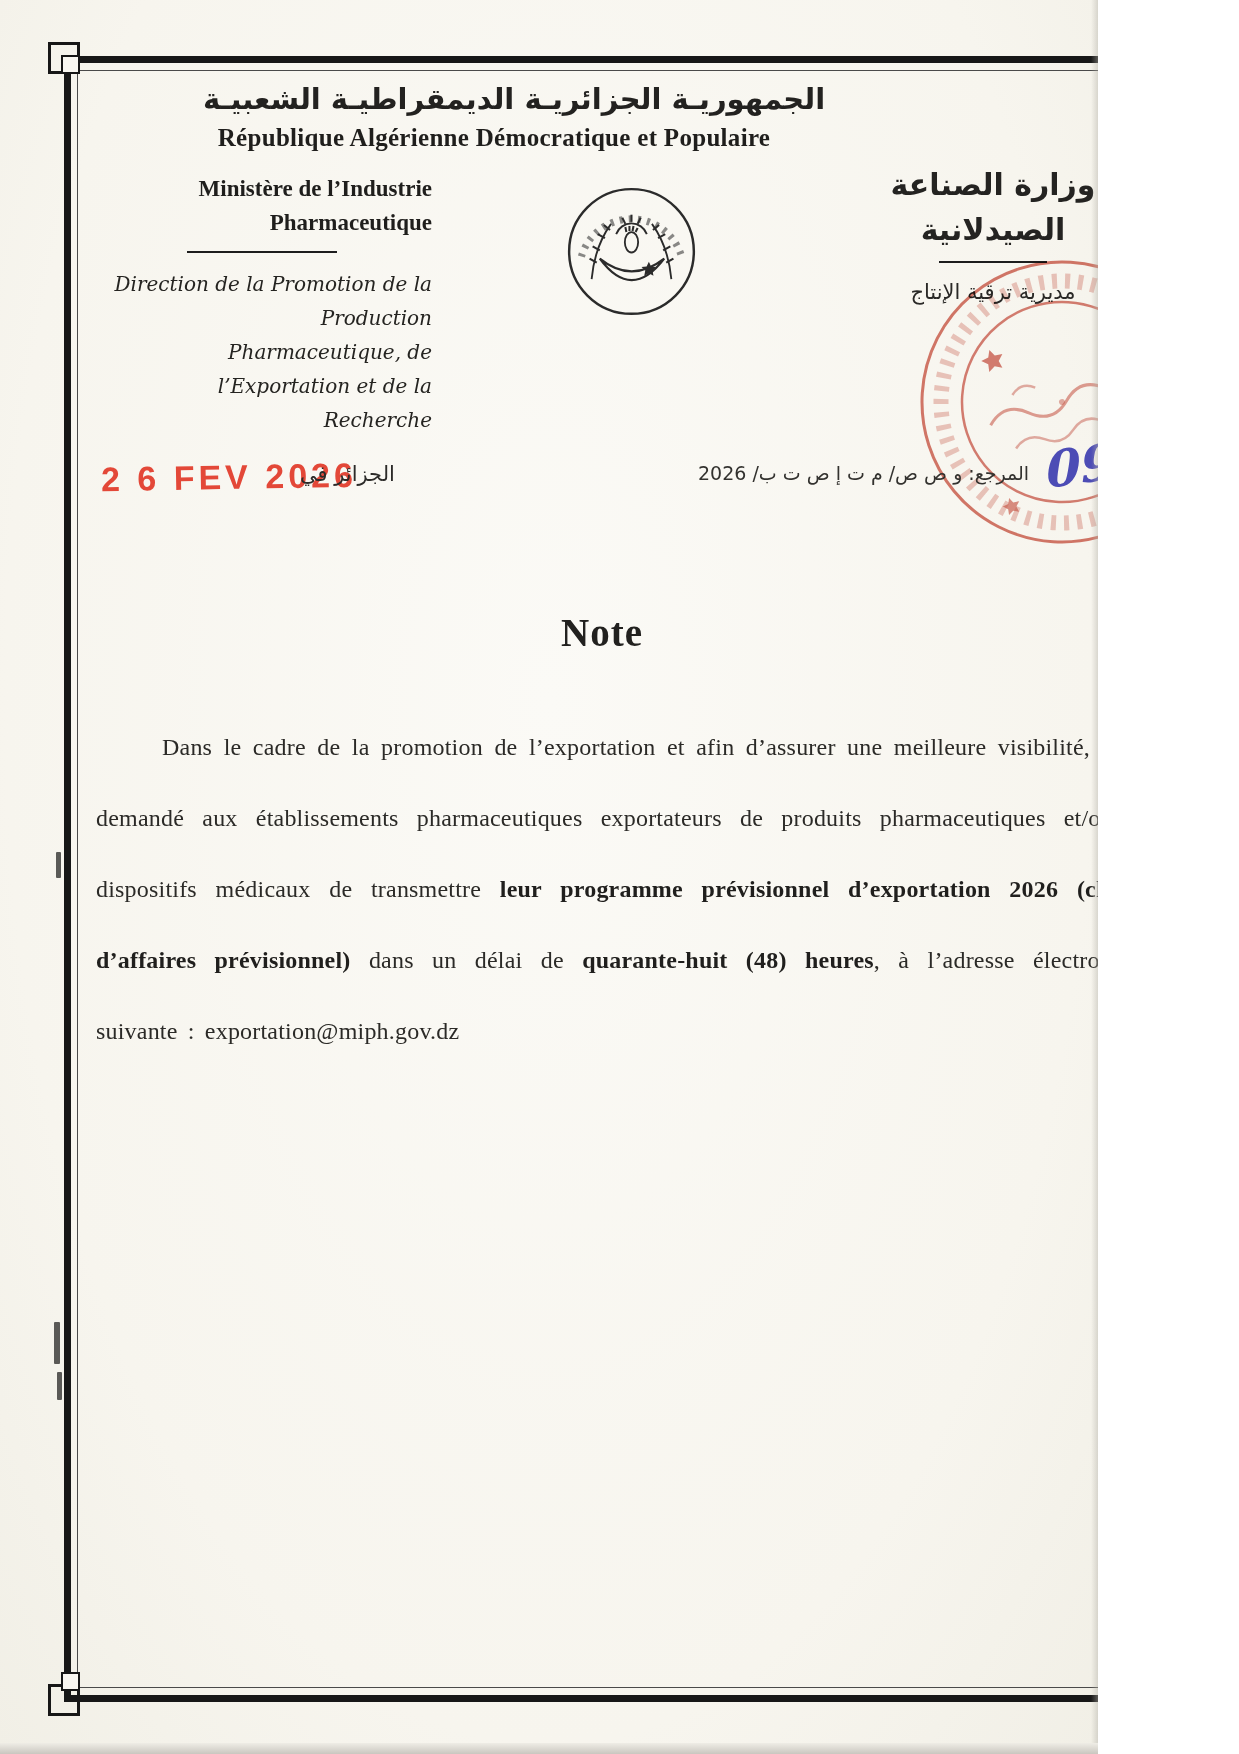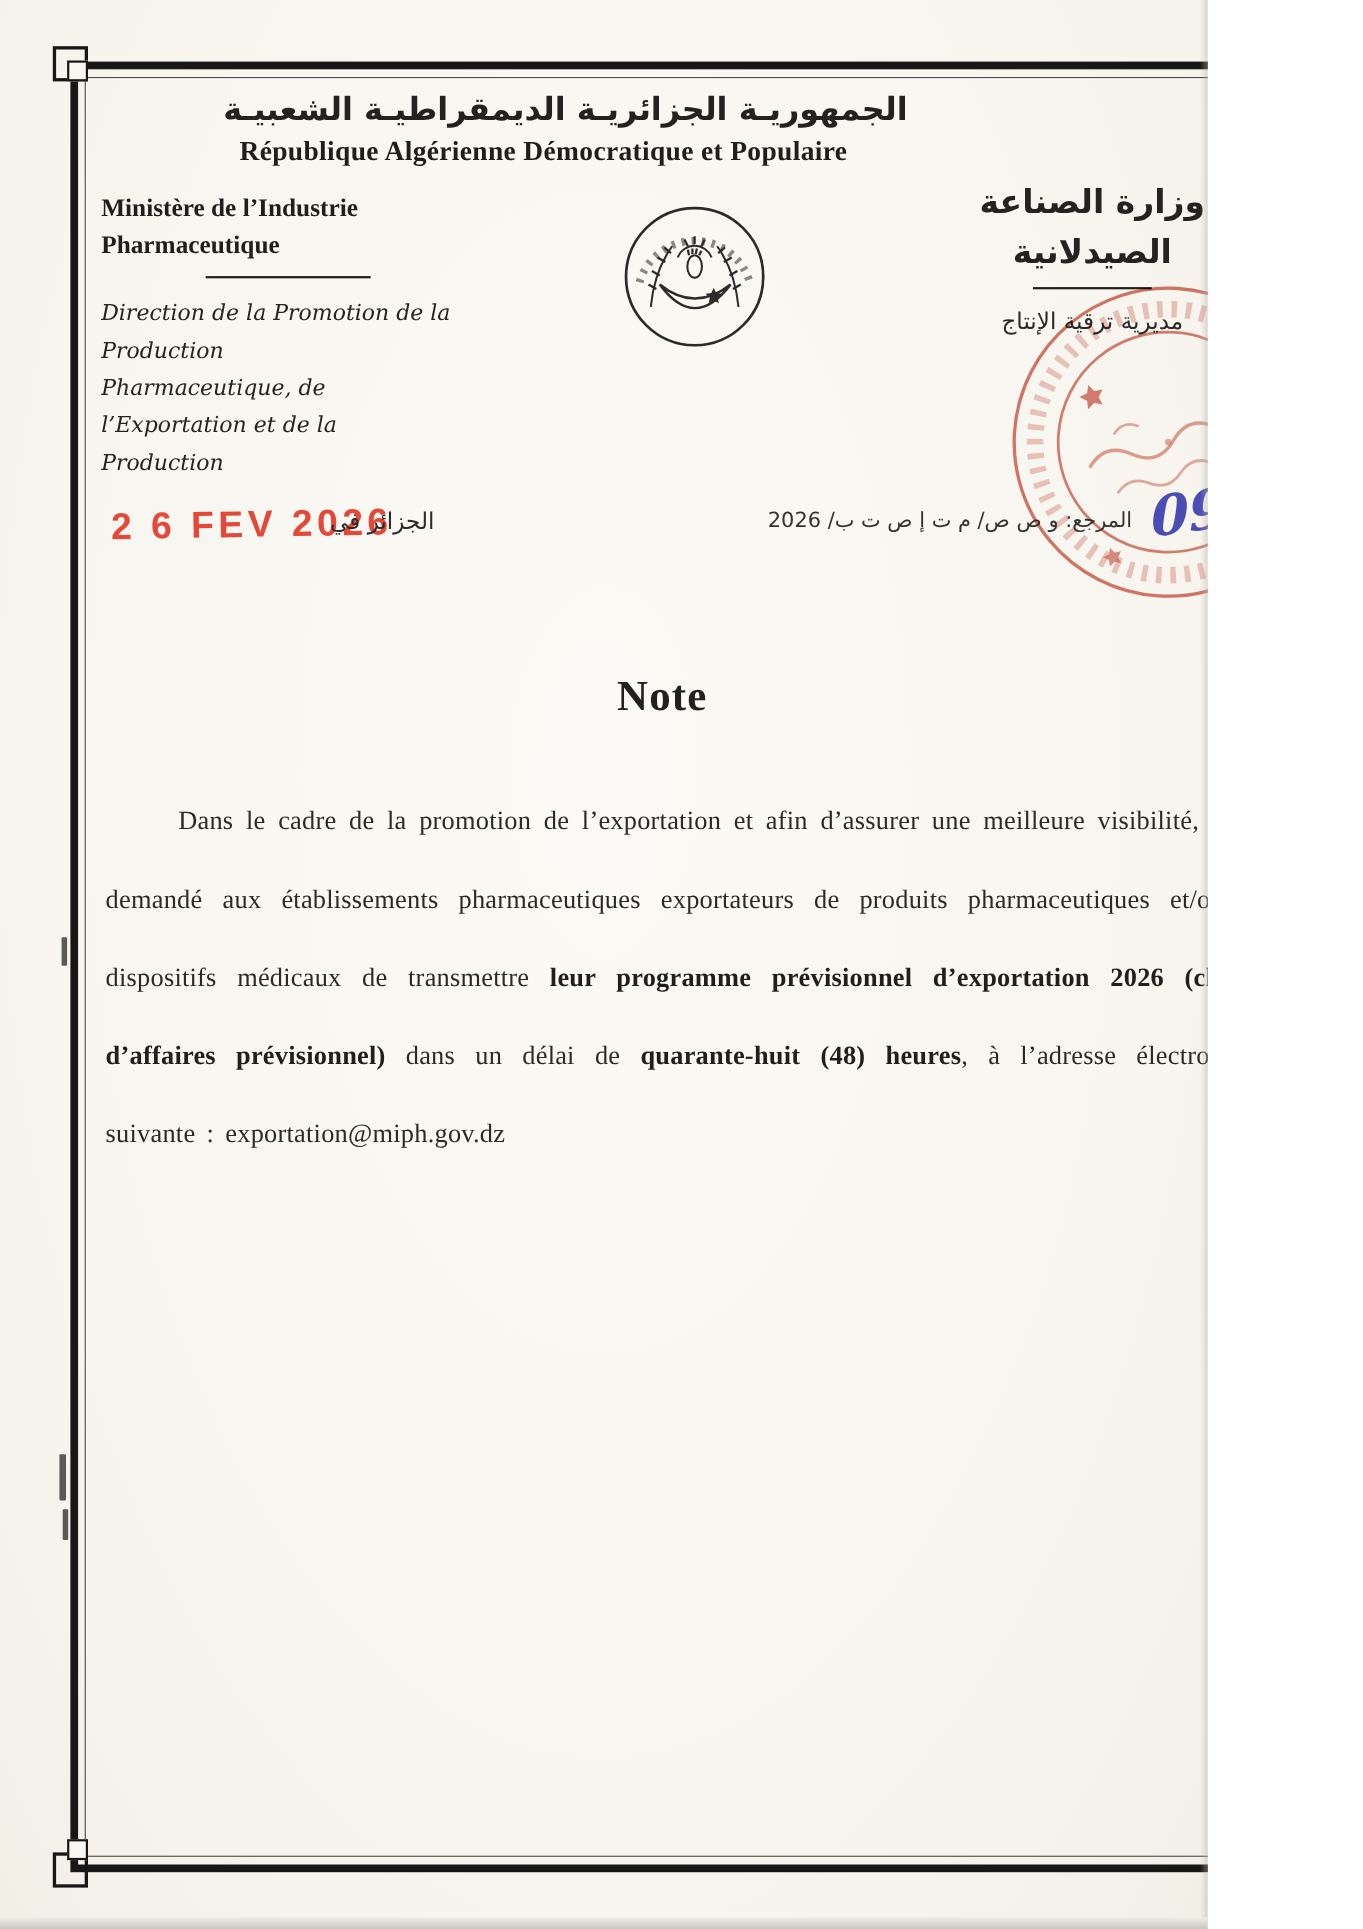--- a/index.html
+++ b/index.html
@@ -19,21 +19,21 @@
     border:1px solid #4a4a4a; box-sizing:border-box; }
   .corner { position:absolute; width:32px; height:32px; }
   .corner .sq1 { position:absolute; left:0; top:0; width:26px; height:26px; border:3px solid #171717; }
   .corner .sq2 { position:absolute; left:13px; top:13px; width:15px; height:15px; border:2px solid #171717; background:#f9f7f1; }
   
   .title-ar { position:absolute; left:0; top:82px; width:100%; text-align:center;
     direction:rtl; font-family:"DejaVu Sans", sans-serif; font-weight:bold;
     font-size:29px; letter-spacing:1px; color:#232220; transform:translateX(-35px); }
   .title-fr { position:absolute; left:0; top:124px; width:100%; text-align:center;
     font-weight:bold; font-size:25px; letter-spacing:0.3px; transform:translateX(-55px); }
-  .block-left { position:absolute; left:92px; top:172px; width:340px; text-align:left; }
+  .block-left { position:absolute; left:92px; top:172px; width:340px; text-align:right; }
   .ministry-fr { font-weight:bold; font-size:23px; line-height:34px; }
   .rule-left { width:150px; height:0; border-top:2.5px solid #1d1d1d; margin:11px auto 14px auto; }
   .direction-fr { font-family:"DejaVu Serif", serif; font-style:italic; font-weight:normal;
     font-size:20px; line-height:34px; color:#252421; }
   .emblem-wrap { position:absolute; left:563px; top:183px; width:138px; height:138px; }
   .block-right { position:absolute; left:828px; top:162px; width:330px; text-align:center; direction:rtl; }
   .ministry-ar { font-family:"DejaVu Sans", sans-serif; font-weight:bold; font-size:30px; line-height:45px; color:#242321; }
   .rule-right { width:108px; height:0; border-top:2px solid #1d1d1d; margin:9px auto 10px auto; }
   .direction-ar { font-family:"DejaVu Sans", sans-serif; font-size:21px; line-height:39px; color:#2a2927; }
   
@@ -93,21 +93,21 @@
 
   <div class="title-ar">الجمهوريـة الجزائريـة الديمقراطيـة الشعبيـة</div>
   <div class="title-fr">République Algérienne Démocratique et Populaire</div>
 
   <div class="block-left">
     <div class="ministry-fr">Ministère de l’Industrie</div>
     <div class="ministry-fr">Pharmaceutique</div>
     <div class="rule-left"></div>
     <div class="direction-fr">Direction de la Promotion de la Production</div>
     <div class="direction-fr">Pharmaceutique, de l’Exportation et de la</div>
-    <div class="direction-fr">Production</div>
+    <div class="direction-fr">Recherche</div>
   </div>
 
   <div class="emblem-wrap">
     <svg width="138" height="138" viewBox="0 0 135 135">
       <g fill="none" stroke="#2b2b2b" stroke-width="2">
         <circle cx="67" cy="67" r="61" stroke-width="2.4"></circle>
         <path d="M 18 72 A 51 51 0 0 1 116 72" stroke-width="7" stroke-dasharray="3 6" opacity="0.55"></path>
         <path d="M 52 50 A 16 16 0 0 1 82 50" stroke-width="1.8"></path>
         <line x1="67" y1="31" x2="67" y2="38"></line>
           <line x1="58" y1="34" x2="61" y2="40"></line>

